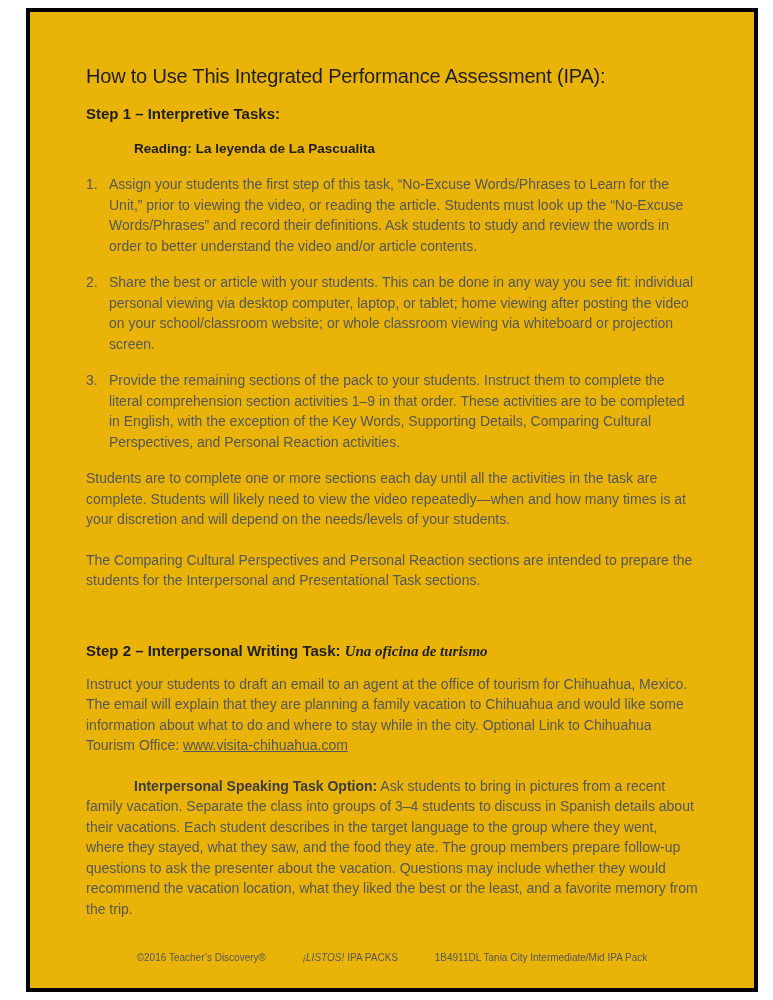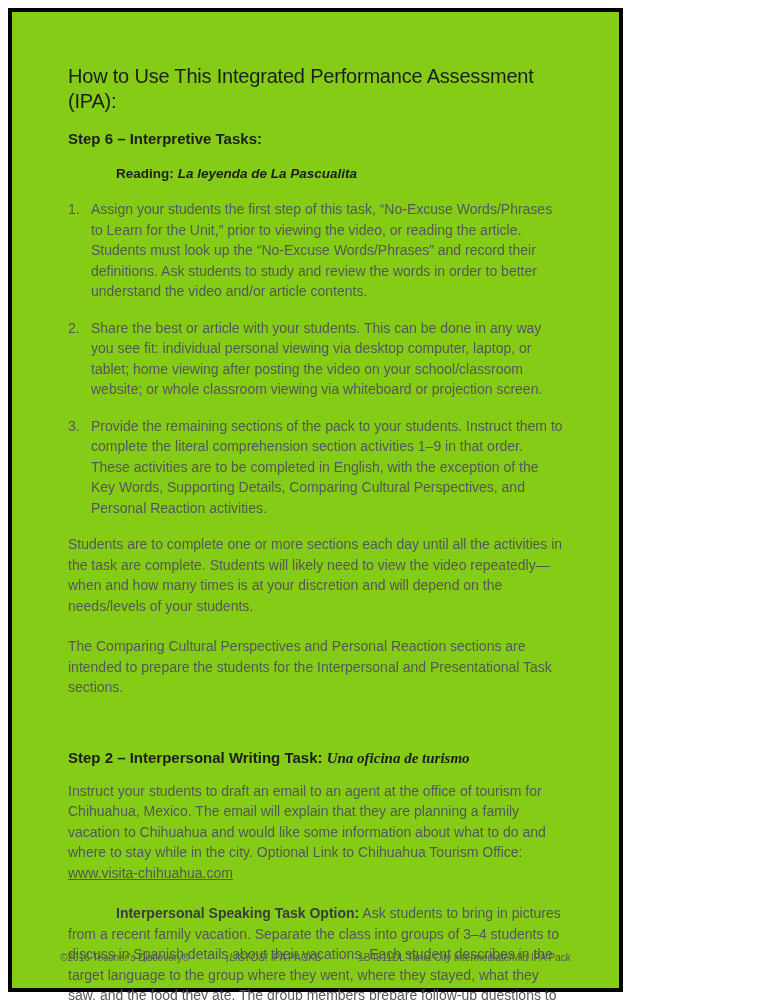--- a/index.html
+++ b/index.html
@@ -4,24 +4,24 @@
 <style>
   * { box-sizing: border-box; }
   html, body { margin: 0; padding: 0; }
   body {
     width: 773px; height: 1000px;
     background: #ffffff;
     font-family: "Liberation Sans", "DejaVu Sans", sans-serif;
     position: relative;
   }
   .page {
-    position: absolute; left: 8px; top: 8px;
-    width: 615px; height: 984px;
+    position: absolute; left: 26px; top: 8px;
+    width: 732px; height: 984px;
     border: 4px solid #000000;
-    background: #84cc16;
+    background: #eab308;
   }
   .content { padding: 52px 56px 0 56px; }
 
   h1.title {
     font-size: 20px; line-height: 25px;
     font-weight: 500; letter-spacing: -0.2px;
     color: #1e1e1e;
     margin: 0 0 15px 0;
   }
   h2.step-heading {
@@ -29,21 +29,21 @@
     font-weight: 700; color: #1e1e1e;
     margin: 0 0 13px 0;
   }
   .tasks { margin: 0 0 14px 0; }
   .task-line {
     margin: 0 0 0 48px;
     font-size: 13.5px; line-height: 23px;
     font-weight: 700; color: #1e1e1e;
   }
   .task-label { margin-right: 4px; }
-  .task-title { font-style: italic; }
+  .task-title { }
 
   .instr {
     display: flex;
     font-size: 14px; line-height: 20.5px;
     color: #555759;
     margin: 0 0 16px 0;
   }
   .instr .num { width: 23px; flex: none; }
   .instr .txt { flex: 1; }
 
@@ -73,21 +73,21 @@
 </style>
 </head>
 <body>
 
 <div class="page">
   <div class="content">
 
     <h1 class="title">How to Use This Integrated Performance Assessment (IPA):</h1>
 
     <section>
-      <h2 class="step-heading">Step 6 – Interpretive Tasks:</h2>
+      <h2 class="step-heading">Step 1 – Interpretive Tasks:</h2>
 
       <div class="tasks">
         <p class="task-line"><span class="task-label">Reading:</span><span class="task-title">La leyenda de La Pascualita</span></p>
       </div>
 
       <div class="instr">
         <span class="num">1.</span>
         <span class="txt">Assign your students the first step of this task, “No-Excuse Words/Phrases to Learn for the Unit,” prior to viewing the video, or reading the article. Students must look up the “No-Excuse Words/Phrases” and record their definitions. Ask students to study and review the words in order to better understand the video and/or article contents.</span>
       </div>
       <div class="instr">

